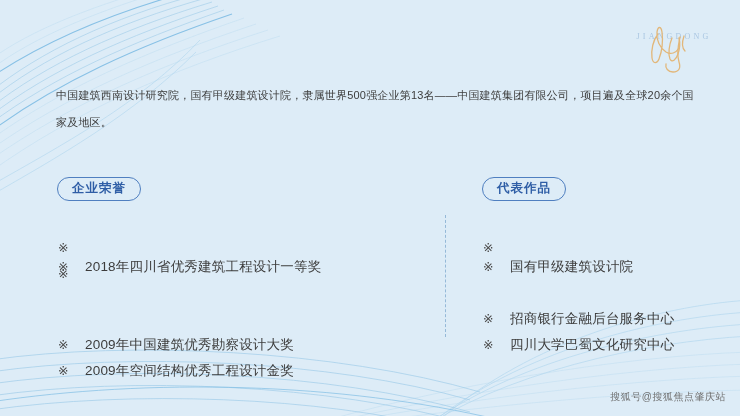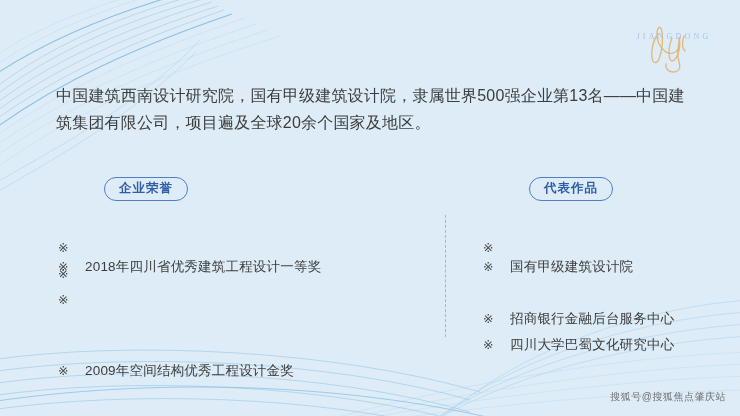--- a/index.html
+++ b/index.html
@@ -59,40 +59,39 @@
     width: 104px;
     height: 56px;
   }
 
   
   #intro-paragraph {
     position: absolute;
     left: 56px;
     top: 82px;
     width: 640px;
-    font-size: 16px;
+    font-size: 11px;
     line-height: 27px;
     color: #3c3c3c;
     letter-spacing: 0.2px;
   }
 
   
   .section-badge {
     position: absolute;
     display: inline-block;
     border: 1px solid #4f7fc0;
     border-radius: 13px;
     padding: 3px 14px 4px 14px;
     font-size: 12.5px;
     line-height: 15px;
     color: #2f5ea6;
     letter-spacing: 1px;
     font-weight: bold;
     white-space: nowrap;
-    margin-left: 47px;
   }
   #badge-honors { left: 57px; top: 177px; }
   #badge-works  { left: 482px; top: 177px; }
 
   
   .award-list {
     position: absolute;
     margin: 0;
     padding: 0;
     list-style: none;
@@ -215,20 +214,21 @@
       <span class="award-text">2018年四川省优秀建筑工程设计一等奖</span>
     </li>
     <li class="award-item">
       <span class="award-marker">※</span>
     </li>
     <li class="award-item">
       <span class="award-marker">※</span>
     </li>
     <li class="award-item">
       <span class="award-marker">※</span>
+      <span class="award-text">2009年中国建筑优秀勘察设计大奖</span>
     </li>
     <li class="award-item">
       <span class="award-marker">※</span>
       <span class="award-text">2009年空间结构优秀工程设计金奖</span>
     </li>
   </ul>
 
   <div id="column-divider"></div>
 
   <div class="section-badge" id="badge-works">代表作品</div>

